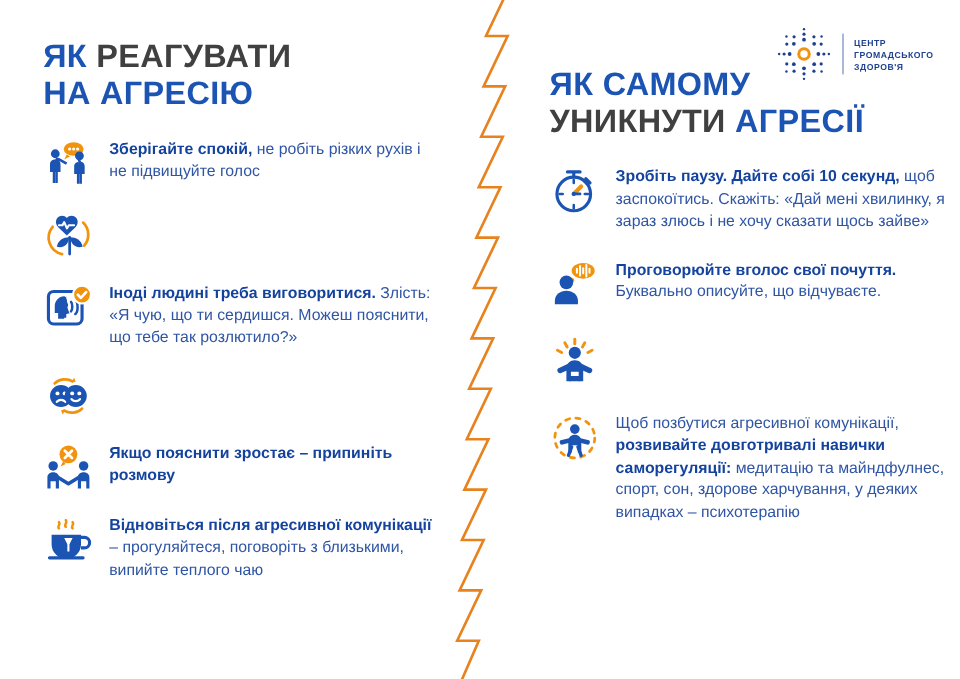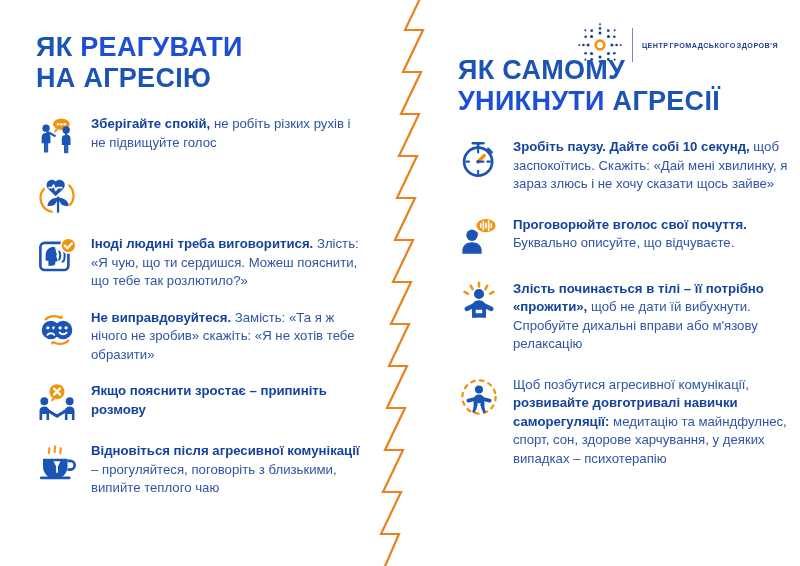--- a/index.html
+++ b/index.html
@@ -13,36 +13,36 @@
   }
   .poster { position:relative; width:800px; height:566px; background:#fff; }
 
   
   .divider { position:absolute; left:371px; top:-6px; width:56px; height:580px; }
 
   
   .logo { position:absolute; right:22px; top:22px; display:flex; align-items:center; gap:9px; }
   .logo-mark { width:46px; height:46px; display:block; }
   .logo-sep { width:1px; height:34px; background:#2b4a9b; opacity:.65; }
-  .logo-text { display:flex; flex-direction:row; justify-content:center; gap:1px; }
+  .logo-text { display:flex; flex-direction:column; justify-content:center; gap:1px; }
   .logo-text span {
     font-size:7.2px; letter-spacing:.45px; color:#1f4091;
     font-weight:700; line-height:1.25; white-space:nowrap;
   }
 
   
   .col { position:absolute; top:0; }
   .col-left  { left:36px;  width:330px; }
   .col-right { left:458px; width:330px; }
 
   .heading { font-weight:700; letter-spacing:.3px; }
   .col-left .heading  { font-size:27px; line-height:31px; margin-top:32px; }
   .col-right .heading { font-size:27px; line-height:31px; margin-top:55px; }
   .hl-blue   { color:#1b54b3; }
-  .hl-orange { color:#1d4ed8; }
+  .hl-orange { color:#404040; }
 
   .items { margin-top:20px; display:flex; flex-direction:column;justify-content:flex-end; }
   .col-right .items { }
 
   .item { display:flex; align-items:flex-start; gap:13px; margin-bottom:17px; }
   .col-right .item { margin-bottom:21px; }
 
   .icon { flex:0 0 42px; width:42px; height:42px; margin-top:1px; }
   .icon svg { display:block; width:42px; height:42px; }
 
@@ -169,21 +169,20 @@
             <circle cx="17" cy="24" r="10.5" fill="#1b54b3"></circle>
             <circle cx="13.6" cy="21.5" r="1.9" fill="#fff"></circle>
               <circle cx="20.4" cy="21.5" r="1.9" fill="#fff"></circle>
             <path d="M13 29.5c2.2-2.4 5.8-2.4 8 0" fill="none" stroke="#fff" stroke-width="2.2" stroke-linecap="round"></path>
             <circle cx="31" cy="24" r="10.5" fill="#1b54b3"></circle>
             <circle cx="27.6" cy="21.5" r="1.9" fill="#fff"></circle>
               <circle cx="34.4" cy="21.5" r="1.9" fill="#fff"></circle>
             <path d="M27 27c2.2 2.6 5.8 2.6 8 0" fill="none" stroke="#fff" stroke-width="2.2" stroke-linecap="round"></path>
           </svg>
         </span>
-        <span class="txt"><b>Не виправдовуйтеся.</b><span> Замість: «Та я ж нічого не зробив» скажіть: «Я не хотів тебе образити»</span></span>
       </div>
 
       <div class="item">
         <span class="icon">
           <svg viewBox="0 0 48 48" aria-hidden="true">
             <circle cx="24" cy="11" r="8.5" fill="#f2930d"></circle>
             <path d="M19 17.5l-2.5 5 5-2.3z" fill="#f2930d"></path>
             <path d="M20.6 7.6l6.8 6.8M27.4 7.6l-6.8 6.8" stroke="#fff" stroke-width="2.6" stroke-linecap="round"></path>
             <circle cx="9.5" cy="22" r="4.5" fill="#1b54b3"></circle>
             <path d="M9.5 28c-3.3 0-5.5 2-5.5 5v10.5h3v-7h5v7h3V33c0-3-2.2-5-5.5-5z" fill="#1b54b3"></path>
@@ -275,21 +274,20 @@
               <path d="M7.5 13.5l4 2.2"></path>
                 <path d="M40.5 13.5l-4 2.2"></path>
             </g>
             <circle cx="24" cy="16" r="5.8" fill="#1b54b3"></circle>
             <path d="M24 23c-4.4 0-8 3.3-8 7.4V43h4.3v-9h7.4v9H32V30.4c0-4.1-3.6-7.4-8-7.4z" fill="#1b54b3"></path>
             <path d="M17.5 26.5 9 30.5a2.6 2.6 0 1 0 2 4.8l7.5-3.5z" fill="#1b54b3"></path>
             <path d="M30.5 26.5 39 30.5a2.6 2.6 0 1 1-2 4.8l-7.5-3.5z" fill="#1b54b3"></path>
             <path d="M19 38h10v5H19z" fill="#1b54b3"></path>
           </svg>
         </span>
-        <span class="txt"><b>Злість починається в тілі – її потрібно «прожити»,</b><span> щоб не дати їй вибухнути. Спробуйте дихальні вправи або м'язову релаксацію</span></span>
       </div>
 
       <div class="item">
         <span class="icon">
           <svg viewBox="0 0 48 48" aria-hidden="true">
             <circle cx="24" cy="24" r="19" fill="none" stroke="#f2930d" stroke-width="2.6" stroke-linecap="round" stroke-dasharray="4 6"></circle>
             <circle cx="24" cy="15.5" r="4.6" fill="#1b54b3"></circle>
             <path d="M24 21c-3.4 0-6.2 2.6-6.2 5.8V38h3.3v-7h5.8v7h3.3V26.8C30.2 23.6 27.4 21 24 21z" fill="#1b54b3"></path>
             <path d="M19.5 24 11.5 26a2.2 2.2 0 1 0 .9 4.3l7.6-2z" fill="#1b54b3"></path>
             <path d="M28.5 24l8 2a2.2 2.2 0 1 1-.9 4.3l-7.6-2z" fill="#1b54b3"></path>

